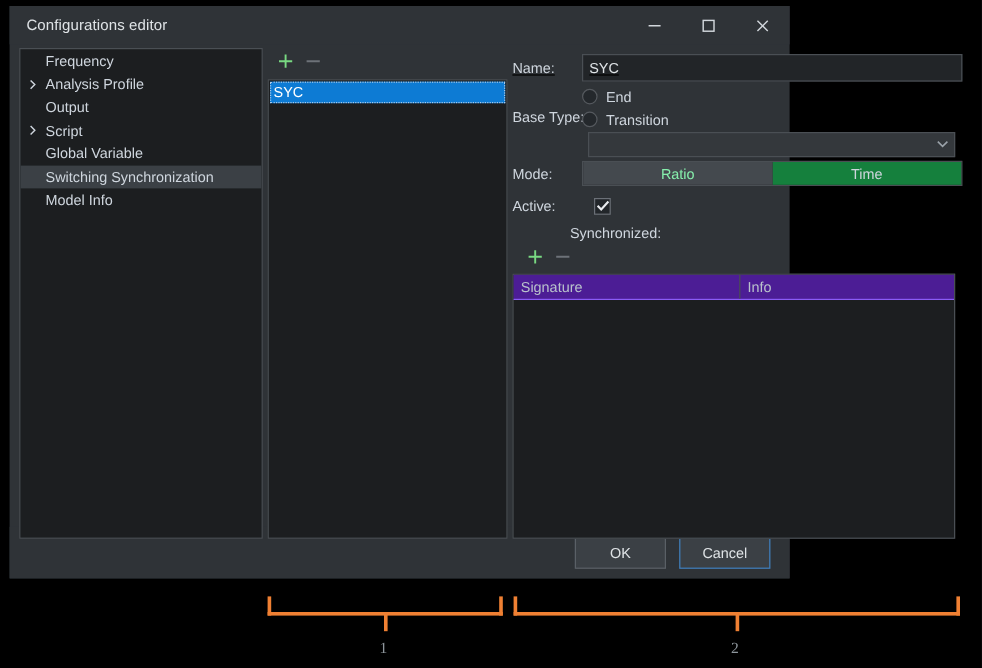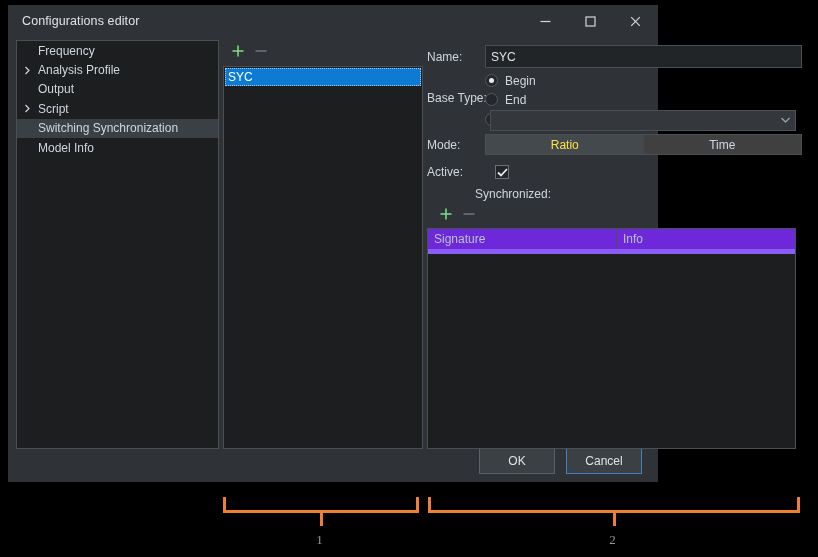--- a/index.html
+++ b/index.html
@@ -154,20 +154,21 @@
     font-size: 12px;
     white-space: nowrap;
   }
   .row-name {
     position: absolute;
     left: 0; top: 5px;
     width: 100%;
     height: 23px;
     display: flex;
     align-items: center;
+    text-decoration: underline;
   }
   .lbl-col { width: 58px; flex: 0 0 58px; }
   .text-input {
     flex: 1 1 auto;
     height: 23px;
     background: #222528;
     border: 1px solid #4a4f54;
     box-sizing: border-box;
     color: #dfe3e6;
     font-size: 12px;
@@ -261,23 +262,23 @@
     box-sizing: border-box;
     background: #1c1e20;
   }
   .seg {
     flex: 1 1 50%;
     display: flex;
     align-items: center;
     justify-content: center;
     color: #cfd6de;
     font-size: 12px;
-    background: #404040;
-  }
-  .seg.active { background: #44494e; color: #fde047; }
+    background: #15803d;
+  }
+  .seg.active { background: #44494e; color: #86efac; }
 
   
   .row-active {
     position: absolute;
     left: 0; top: 122px;
     width: 100%;
     height: 19px;
     display: flex;
     align-items: center;
   }
@@ -309,22 +310,22 @@
     left: 0; top: 188px;
     right: 6px;
     bottom: 0;
     background: #1c1e20;
     border: 1px solid #4a4f54;
     box-sizing: border-box;
   }
   .table-head {
     height: 20px;
     display: flex;
-    background: #6d28d9;
-    border-bottom: 5px solid #8b5cf6;
+    background: #4c1d95;
+    border-bottom: 1px solid #8b5cf6;
   }
   .th {
     display: flex;
     align-items: center;
     color: #b9c2cb;
     font-size: 12px;
     padding-left: 6px;
     box-sizing: border-box;
   }
   .th.sig { width: 189px; flex: 0 0 189px; border-right: 1px solid #4a4f54; }
@@ -435,20 +436,24 @@
         <span class="tree-label">Output</span>
       </div>
       <div class="tree-item">
         <span class="tree-arrow">
           <svg width="7" height="9" viewBox="0 0 7 9">
               <polyline points="1.5,1 5,4.5 1.5,8" fill="none" stroke="#cfd6de" stroke-width="1.2"></polyline>
             </svg>
         </span>
         <span class="tree-label">Script</span>
       </div>
+      <div class="tree-item">
+        <span class="tree-arrow"></span>
+        <span class="tree-label">Global Variable</span>
+      </div>
       <div class="tree-item selected">
         <span class="tree-arrow"></span>
         <span class="tree-label">Switching Synchronization</span>
       </div>
       <div class="tree-item">
         <span class="tree-arrow"></span>
         <span class="tree-label">Model Info</span>
       </div>
     </div>
 
@@ -474,24 +479,20 @@
     <div class="form-panel">
 
       <div class="row-name">
         <span class="form-label lbl-col">Name:</span>
         <input class="text-input" type="text" value="SYC" style="">
       </div>
 
       <div class="row-basetype">
         <span class="form-label basetype-lbl">Base Type:</span>
         <div class="radio-stack">
-          <div class="radio-row">
-            <span class="radio checked"></span>
-            <span class="radio-label">Begin</span>
-          </div>
           <div class="radio-row">
             <span class="radio"></span>
             <span class="radio-label">End</span>
           </div>
           <div class="radio-row">
             <span class="radio"></span>
             <span class="radio-label">Transition</span>
           </div>
         </div>
         <div class="combo">

